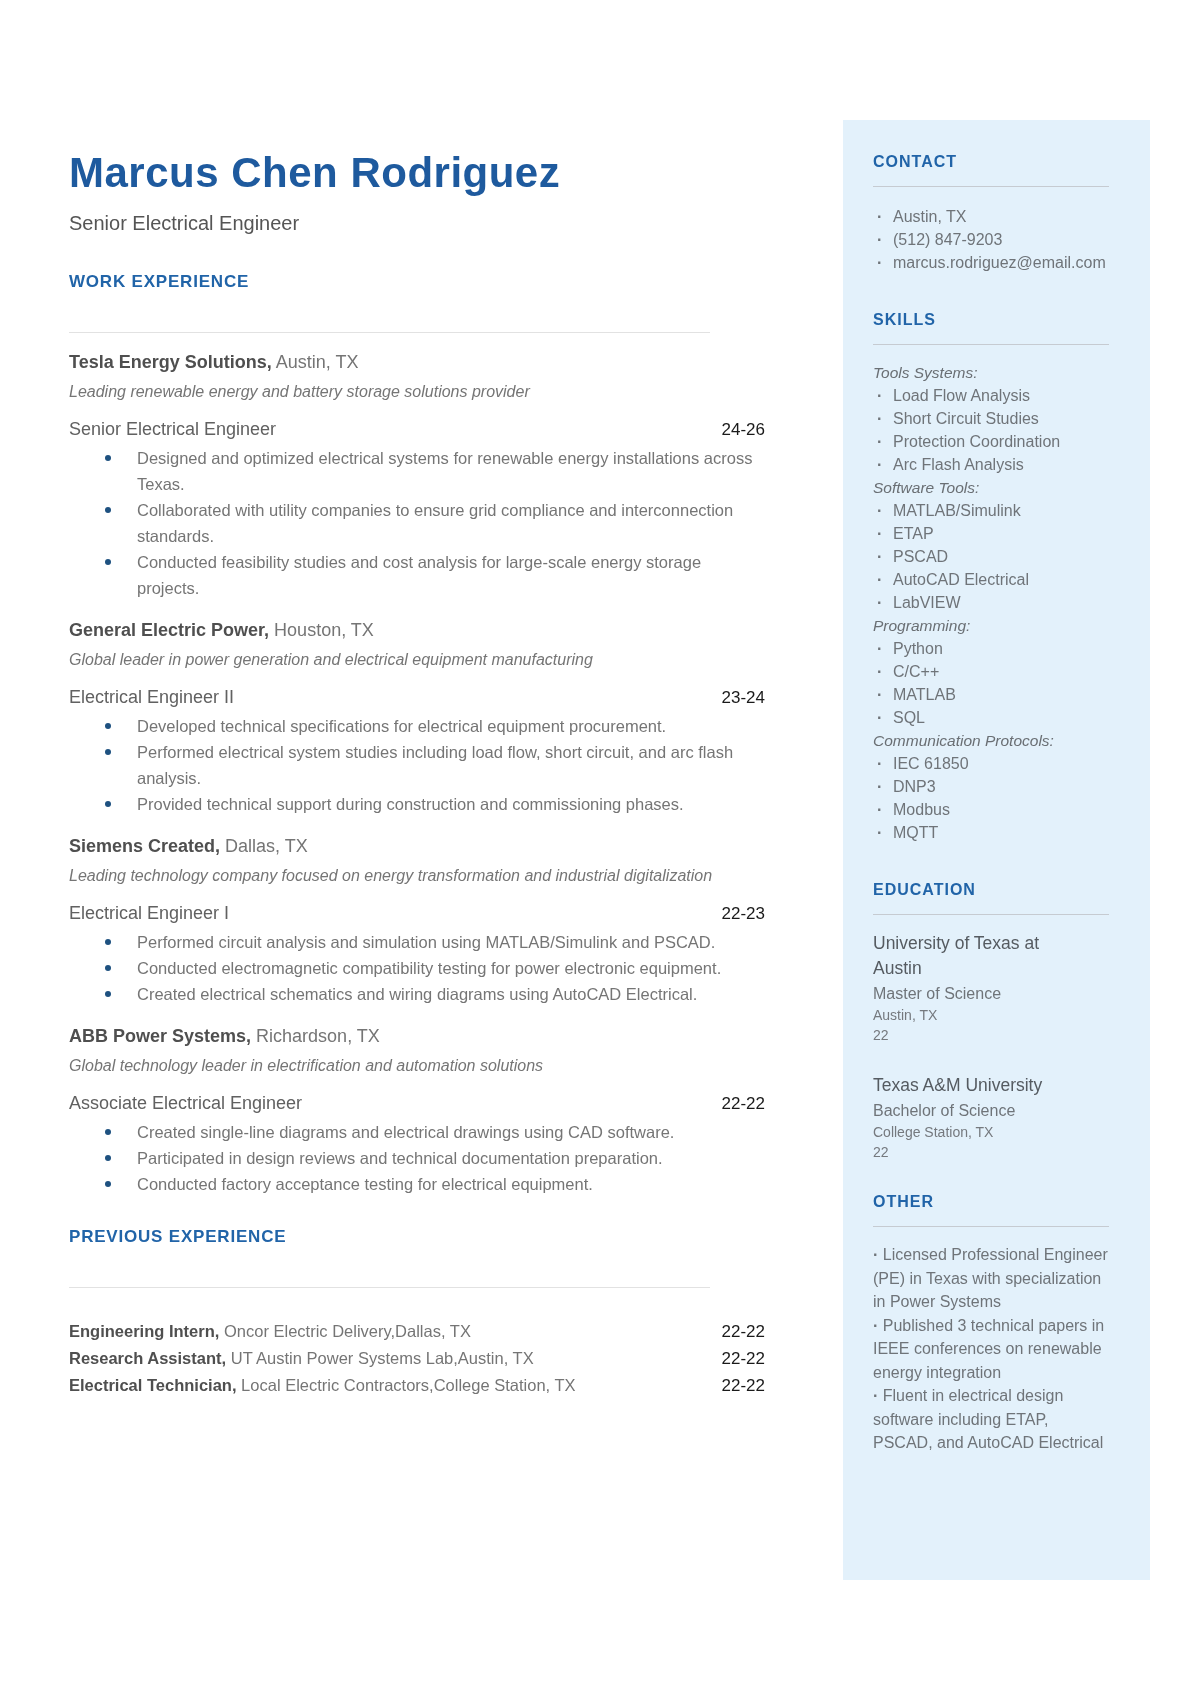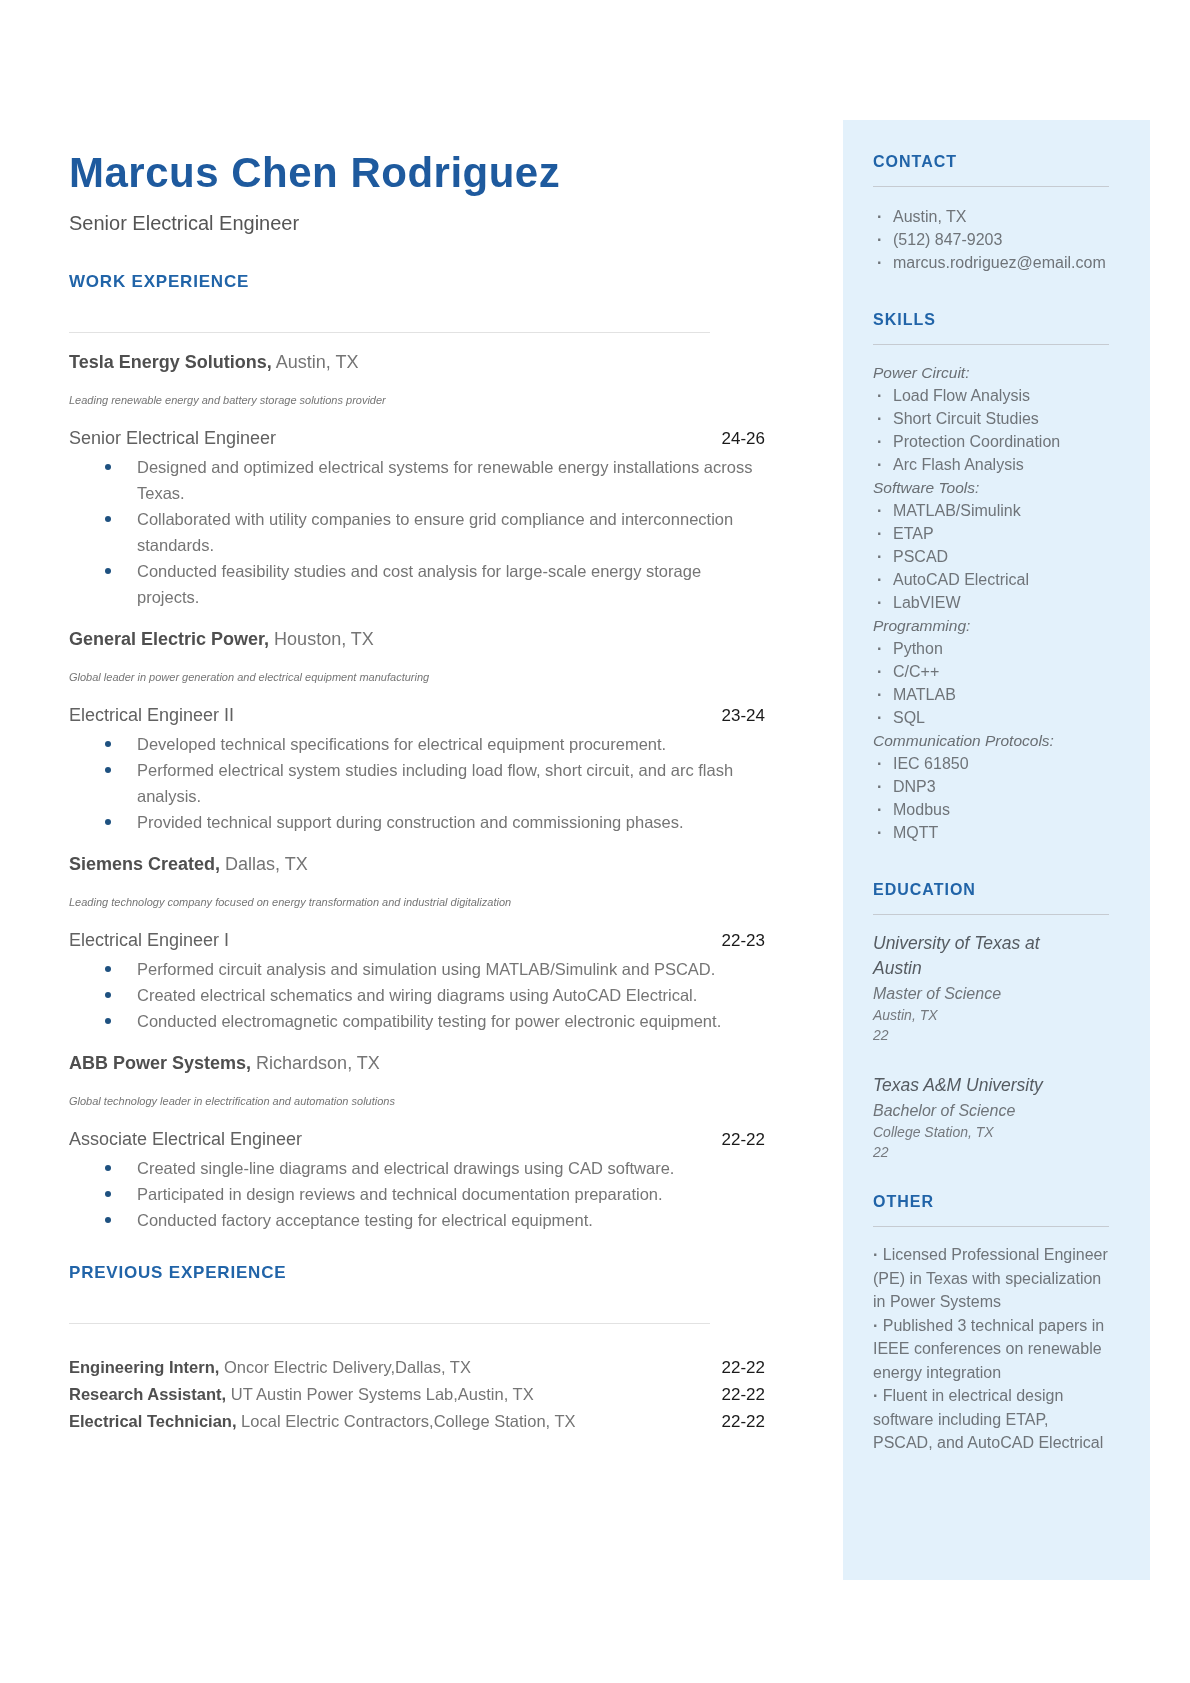--- a/index.html
+++ b/index.html
@@ -27,21 +27,21 @@
     letter-spacing:.8px;color:#2164a8;
   }
   hr.main-divider{
     border:none;border-top:1px solid #e2e2e2;
     margin:40px 0 0 0;width:641px;
   }
   .company-line{margin-top:16px;font-size:18px;line-height:26px;}
   .company{font-weight:bold;color:#4f4f4f;}
   .location{color:#757575;}
   .company-desc{
-    margin-top:13px;font-size:11px;line-height:25px;
+    margin-top:4px;font-size:16px;line-height:25px;
     font-style:italic;color:#757575;
   }
   .title-row{
     margin-top:12px;display:flex;justify-content:space-between;align-items:baseline;
   }
   .job-title{font-size:18px;line-height:26px;color:#616161;}
   .job-dates{font-size:17px;line-height:26px;color:#1a1a1a;font-weight:500;}
   ul.bullets{
     list-style:none;margin:2px 0 0 0;padding:0;
   }
@@ -88,21 +88,21 @@
     content:"\00B7";position:absolute;left:4px;top:0;
     font-weight:bold;color:#6f7479;
   }
   .skills{margin-top:16px;}
   .skills ul.sb-list{margin-top:0;}
   .skill-cat{
     font-size:15.5px;line-height:23px;font-style:italic;color:#6a6f74;
   }
   .heading-skills,.heading-education{margin-top:36px;}
   .heading-other{margin-top:30px;}
-  .school{margin-top:16px;font-style:italic;}
+  .school{margin-top:16px;}
   .school + .school{margin-top:28px;}
   .school-name{
     width:200px;font-size:17.5px;line-height:25px;color:#555b61;
   }
   .school-degree{margin-top:2px;font-size:16px;line-height:22px;color:#6f7479;}
   .school-loc{font-size:14px;line-height:20px;color:#75797e;}
   .school-year{font-size:14px;line-height:20px;color:#75797e;}
   .other-items{margin-top:16px;width:235px;}
   .other-item{
     font-size:16px;line-height:23.5px;color:#6f7479;
@@ -157,22 +157,22 @@
       <div class="company-line">
         <span class="company">Siemens Created,</span><span class="location"> Dallas, TX</span>
       </div>
       <div class="company-desc">Leading technology company focused on energy transformation and industrial digitalization</div>
       <div class="title-row">
         <span class="job-title">Electrical Engineer I</span>
         <span class="job-dates">22-23</span>
       </div>
       <ul class="bullets">
         <li>Performed circuit analysis and simulation using MATLAB/Simulink and PSCAD.</li>
+        <li>Conducted electromagnetic compatibility testing for power electronic equipment.</li>
         <li>Created electrical schematics and wiring diagrams using AutoCAD Electrical.</li>
-        <li>Conducted electromagnetic compatibility testing for power electronic equipment.</li>
       </ul>
     </div>
 
     <div class="job">
       <div class="company-line">
         <span class="company">ABB Power Systems,</span><span class="location"> Richardson, TX</span>
       </div>
       <div class="company-desc">Global technology leader in electrification and automation solutions</div>
       <div class="title-row">
         <span class="job-title">Associate Electrical Engineer</span>
@@ -210,21 +210,21 @@
     <hr class="sb-divider">
     <ul class="sb-list">
       <li>Austin, TX</li>
       <li>(512) 847-9203</li>
       <li>marcus.rodriguez@email.com</li>
     </ul>
 
     <div class="sb-heading heading-skills">SKILLS</div>
     <hr class="sb-divider">
     <div class="skills">
-      <div class="skill-cat">Power Circuit:</div>
+      <div class="skill-cat">Tools Systems:</div>
       <ul class="sb-list">
         <li>Load Flow Analysis</li>
         <li>Short Circuit Studies</li>
         <li>Protection Coordination</li>
         <li>Arc Flash Analysis</li>
       </ul>
       <div class="skill-cat">Software Tools:</div>
       <ul class="sb-list">
         <li>MATLAB/Simulink</li>
         <li>ETAP</li>

